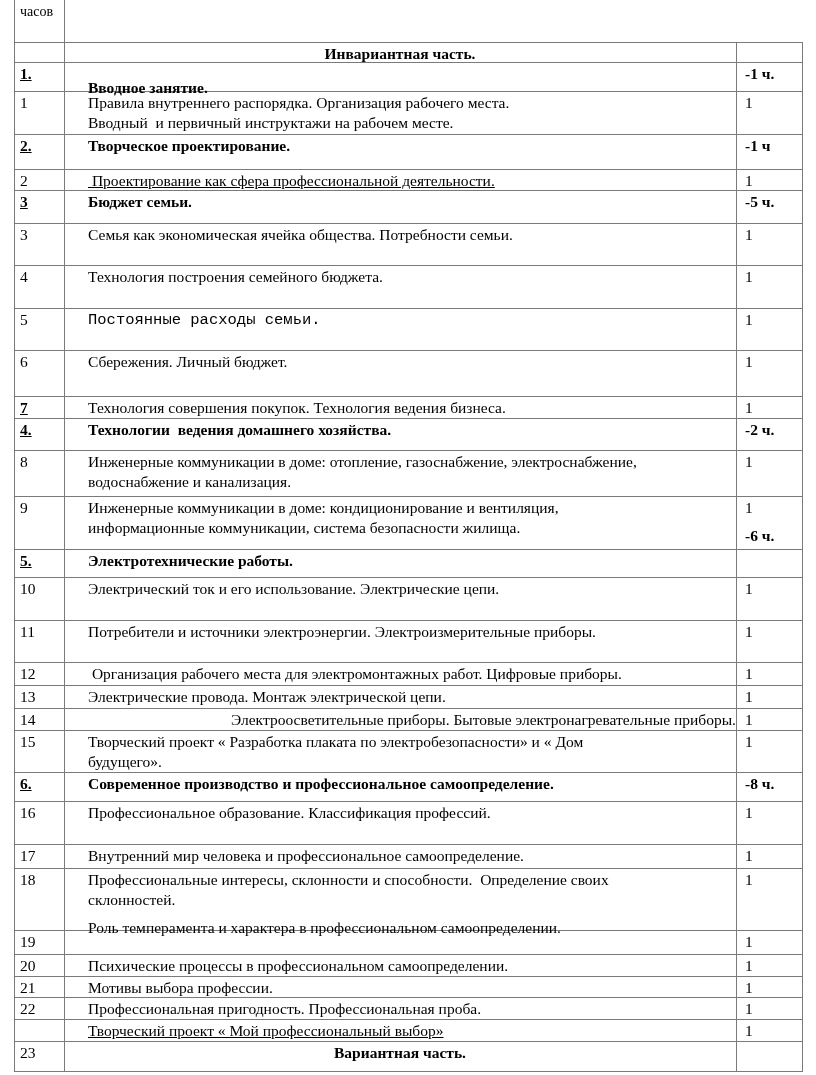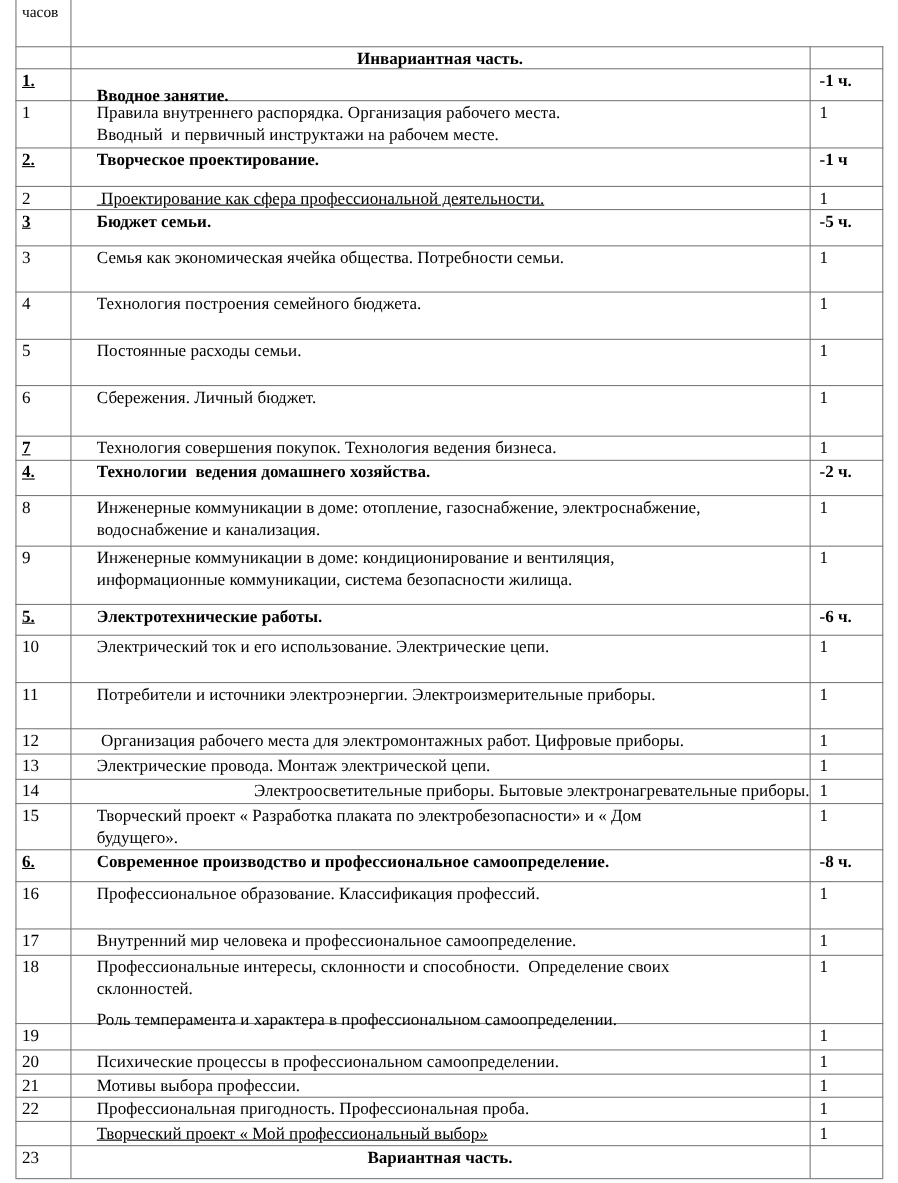--- a/index.html
+++ b/index.html
@@ -95,21 +95,21 @@
       <div class="cell txt" style="left: 64px; top: 223px; width: 672px; height: 42px; white-space: pre-wrap;">Семья как экономическая ячейка общества. Потребности семьи.</div>
       <div class="cell hrs" style="left: 736px; top: 223px; width: 66px; height: 42px;">1</div>
     </div>
     <div>
       <div class="cell num" style="left: 14px; top: 265px; width: 50px; height: 43px;">4</div>
       <div class="cell txt" style="left: 64px; top: 265px; width: 672px; height: 43px; white-space: pre-wrap;">Технология построения семейного бюджета.</div>
       <div class="cell hrs" style="left: 736px; top: 265px; width: 66px; height: 43px;">1</div>
     </div>
     <div>
       <div class="cell num" style="left: 14px; top: 308px; width: 50px; height: 42px;">5</div>
-      <div class="cell txt" style="left: 64px; top: 308px; width: 672px; height: 42px; white-space: pre-wrap;">Постоянные расходы семьи.</div>
+      <div class="cell txt" style="left: 64px; top: 308px; width: 672px; height: 42px; white-space: pre-wrap; font-family: Liberation Mono, monospace;">Постоянные расходы семьи.</div>
       <div class="cell hrs" style="left: 736px; top: 308px; width: 66px; height: 42px;">1</div>
     </div>
     <div>
       <div class="cell num" style="left: 14px; top: 350px; width: 50px; height: 46px;">6</div>
       <div class="cell txt" style="left: 64px; top: 350px; width: 672px; height: 46px; white-space: pre-wrap;">Сбережения. Личный бюджет.</div>
       <div class="cell hrs" style="left: 736px; top: 350px; width: 66px; height: 46px;">1</div>
     </div>
     <div>
       <div class="cell num bold u" style="left: 14px; top: 396px; width: 50px; height: 22px;">7</div>
       <div class="cell txt" style="left: 64px; top: 396px; width: 672px; height: 22px; white-space: pre-wrap;">Технология совершения покупок. Технология ведения бизнеса.</div>
@@ -128,21 +128,21 @@
     </div>
     <div>
       <div class="cell num" style="left: 14px; top: 496px; width: 50px; height: 53px;">9</div>
       <div class="cell txt" style="left: 64px; top: 496px; width: 672px; height: 53px; white-space: pre-wrap;">Инженерные коммуникации в доме: кондиционирование и вентиляция,
 информационные коммуникации, система безопасности жилища.</div>
       <div class="cell hrs" style="left: 736px; top: 496px; width: 66px; height: 53px;">1</div>
     </div>
     <div>
       <div class="cell num bold u" style="left: 14px; top: 549px; width: 50px; height: 28px;">5.</div>
       <div class="cell txt bold" style="left: 64px; top: 549px; width: 672px; height: 28px; white-space: pre-wrap;">Электротехнические работы.</div>
-      <div class="cell hrs bold" style="left: 736px; top: 549px; width: 66px; height: 28px;">-6 ч.</div>
+      <div class="cell hrs bold" style="left: 736px; top: 524px; width: 66px; height: 28px;">-6 ч.</div>
     </div>
     <div>
       <div class="cell num" style="left: 14px; top: 577px; width: 50px; height: 43px;">10</div>
       <div class="cell txt" style="left: 64px; top: 577px; width: 672px; height: 43px; white-space: pre-wrap;">Электрический ток и его использование. Электрические цепи.</div>
       <div class="cell hrs" style="left: 736px; top: 577px; width: 66px; height: 43px;">1</div>
     </div>
     <div>
       <div class="cell num" style="left: 14px; top: 620px; width: 50px; height: 42px;">11</div>
       <div class="cell txt" style="left: 64px; top: 620px; width: 672px; height: 42px; white-space: pre-wrap;">Потребители и источники электроэнергии. Электроизмерительные приборы.</div>
       <div class="cell hrs" style="left: 736px; top: 620px; width: 66px; height: 42px;">1</div>

